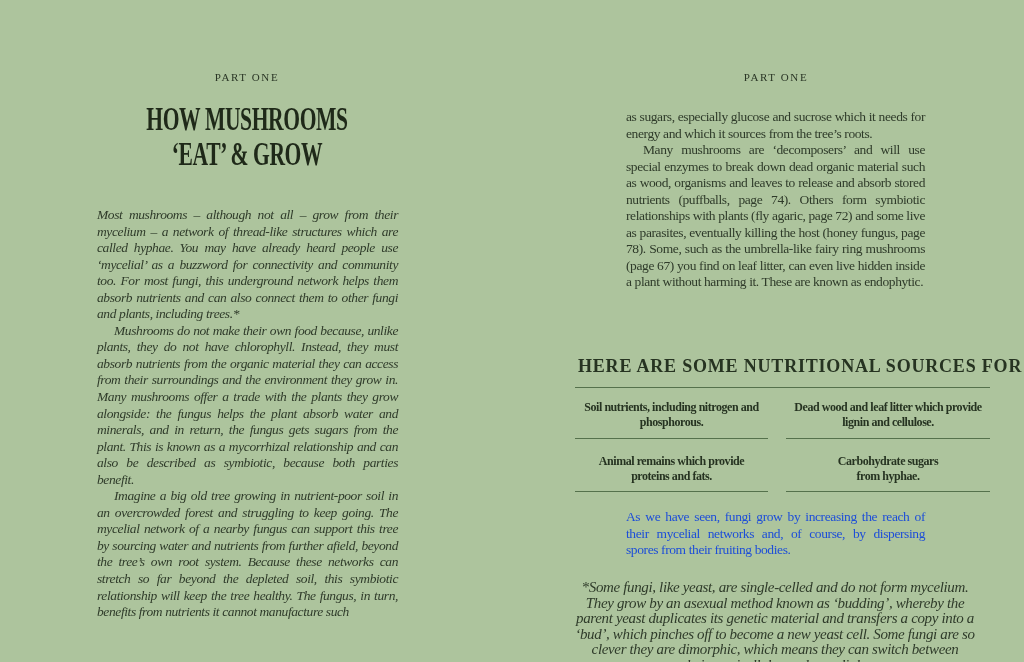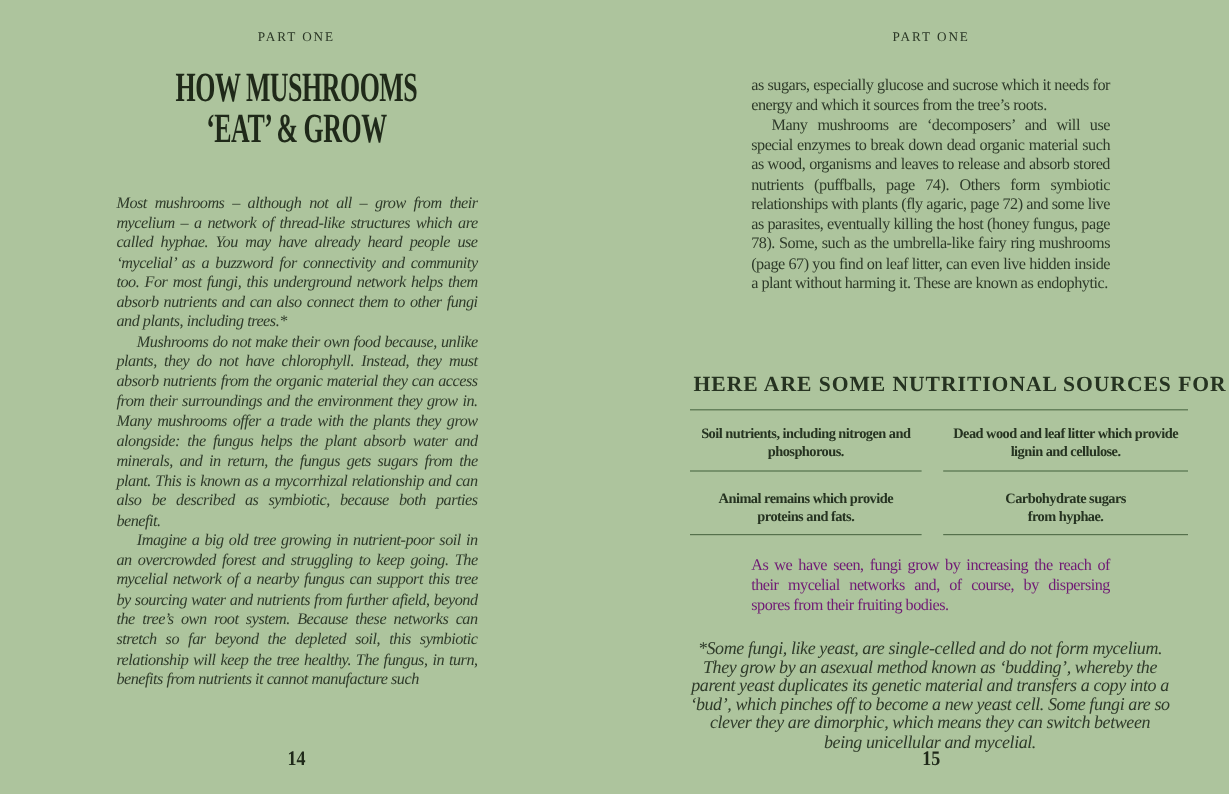--- a/index.html
+++ b/index.html
@@ -6,21 +6,21 @@
     margin: 0;
     padding: 0;
     width: 1024px;
     height: 662px;
     background: #adc49d;
     font-family: "Liberation Serif", serif;
     color: #2f3b2a;
     overflow: hidden;
   }
   .abs { position: absolute; }
-  .spread { position: relative; width: 1024px; height: 474px; }
+  .spread { position: relative; width: 1024px; height: 474px; margin-top: 46px; }
 
   
   .running-header {
     top: 25px;
     width: 300px;
     text-align: center;
     font-size: 11px;
     letter-spacing: 1.6px;
     color: #2b3726;
   }
@@ -102,21 +102,21 @@
 
   
   #closing {
     left: 626px;
     top: 463px;
     width: 299px;
     font-size: 13.5px;
     line-height: 16.6px;
     letter-spacing: -0.4px;
     text-align: justify;
-    color: #701a75;
+    color: #1d4ed8;
   }
 
   
   #footnote {
     left: 575px;
     top: 534px;
     width: 400px;
     text-align: center;
     font-style: italic;
     font-size: 15px;

